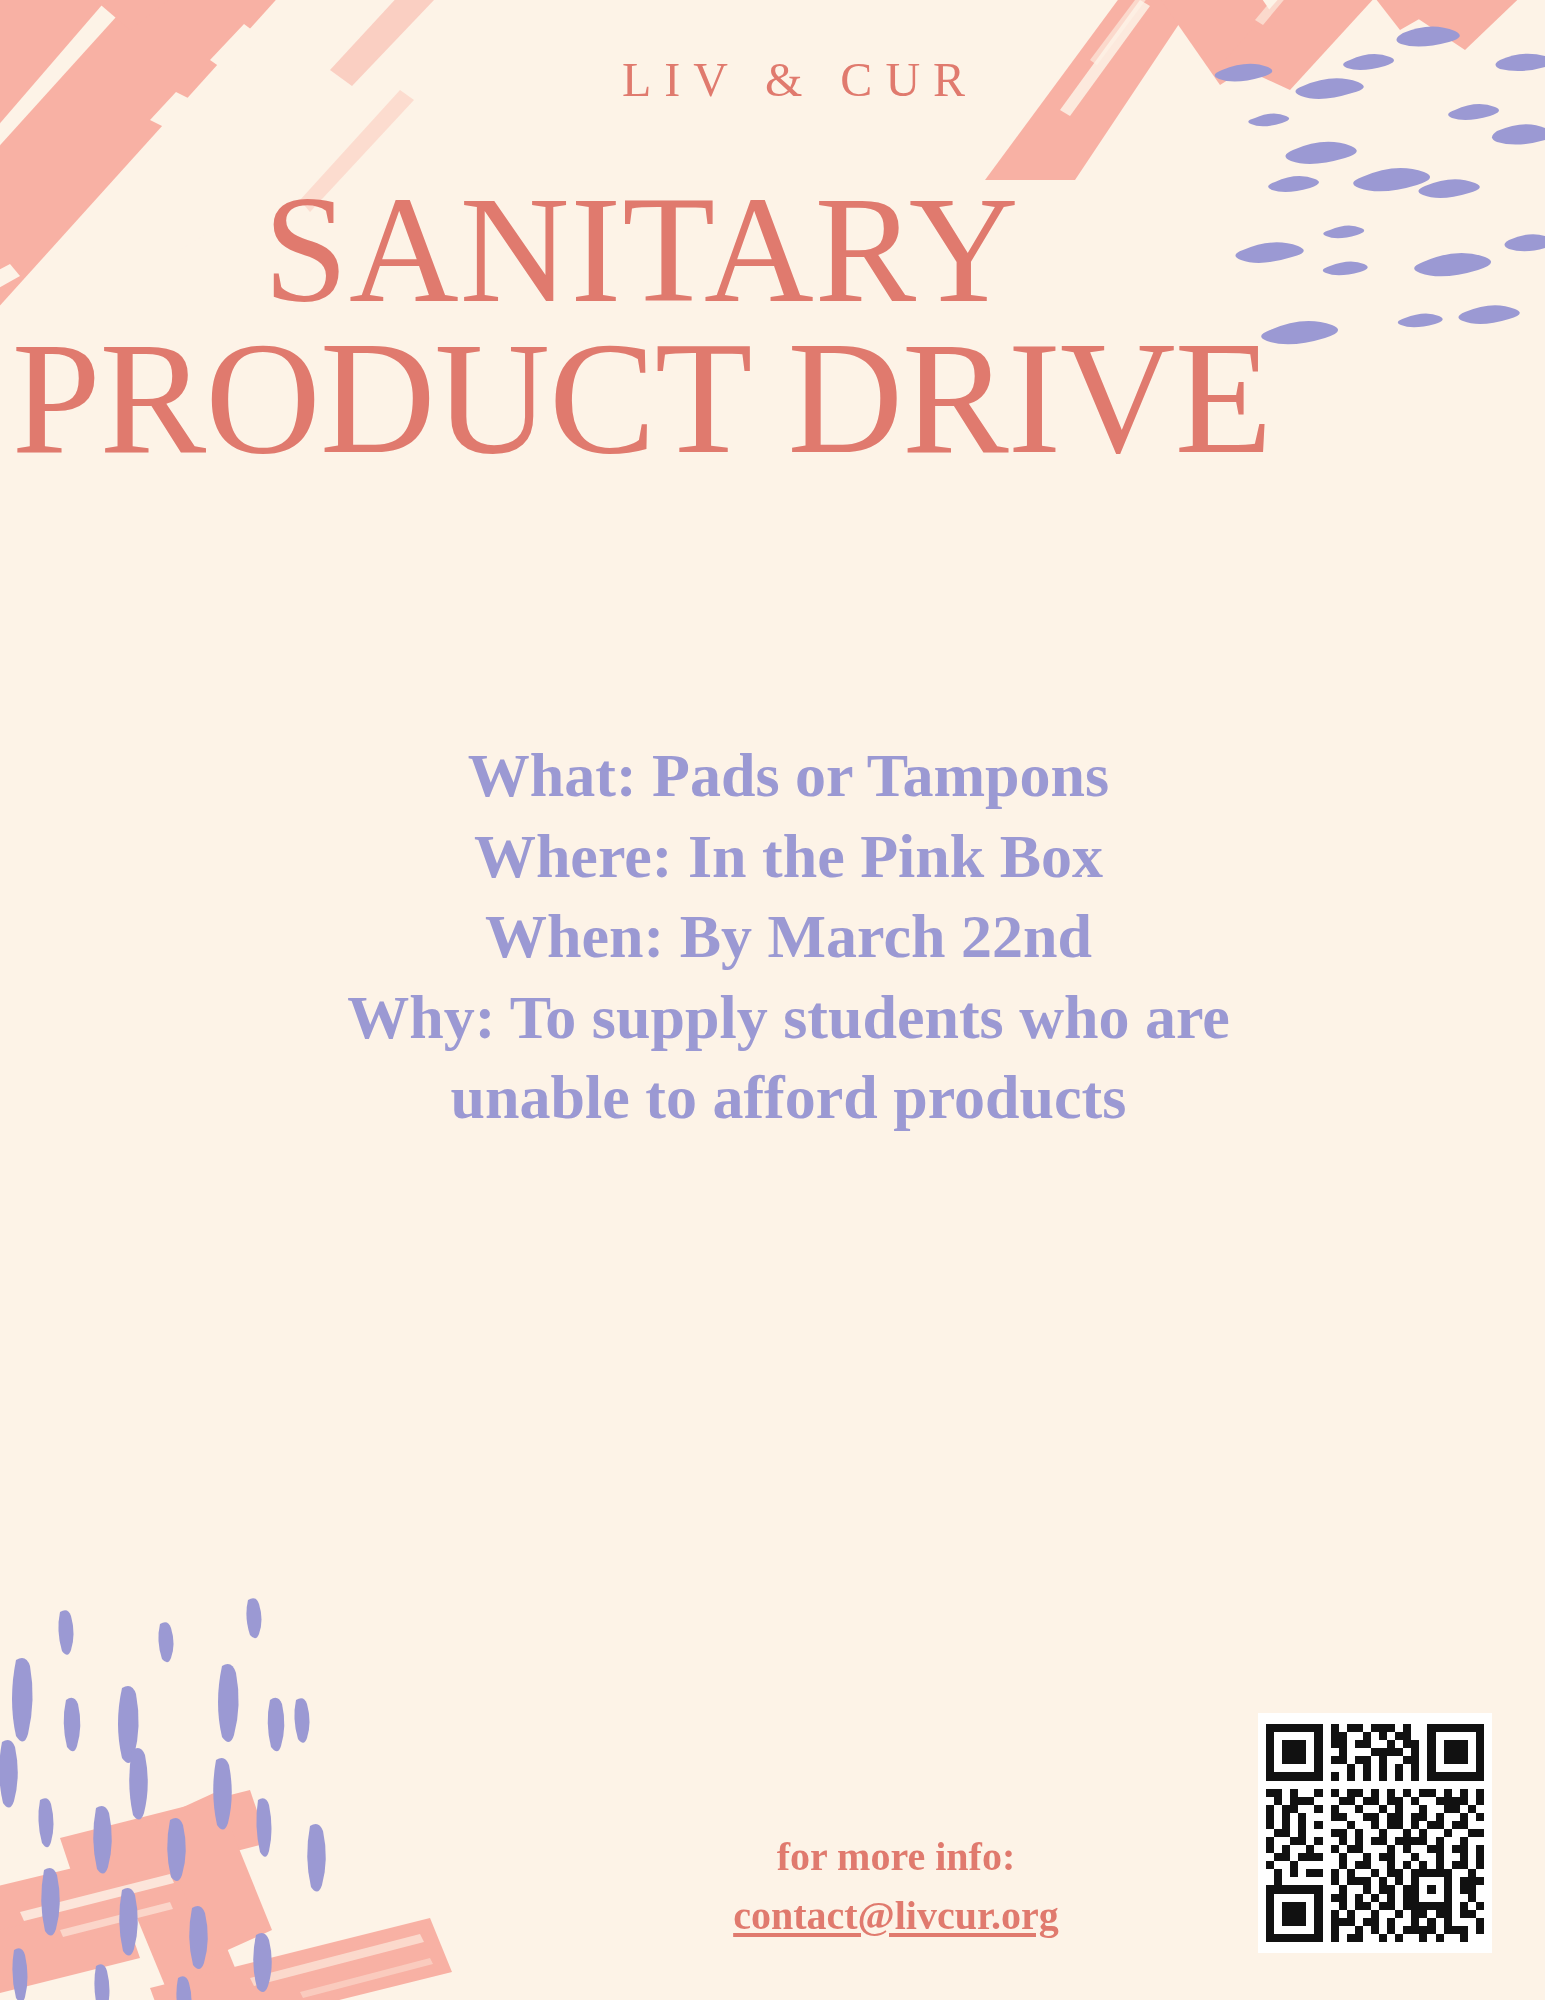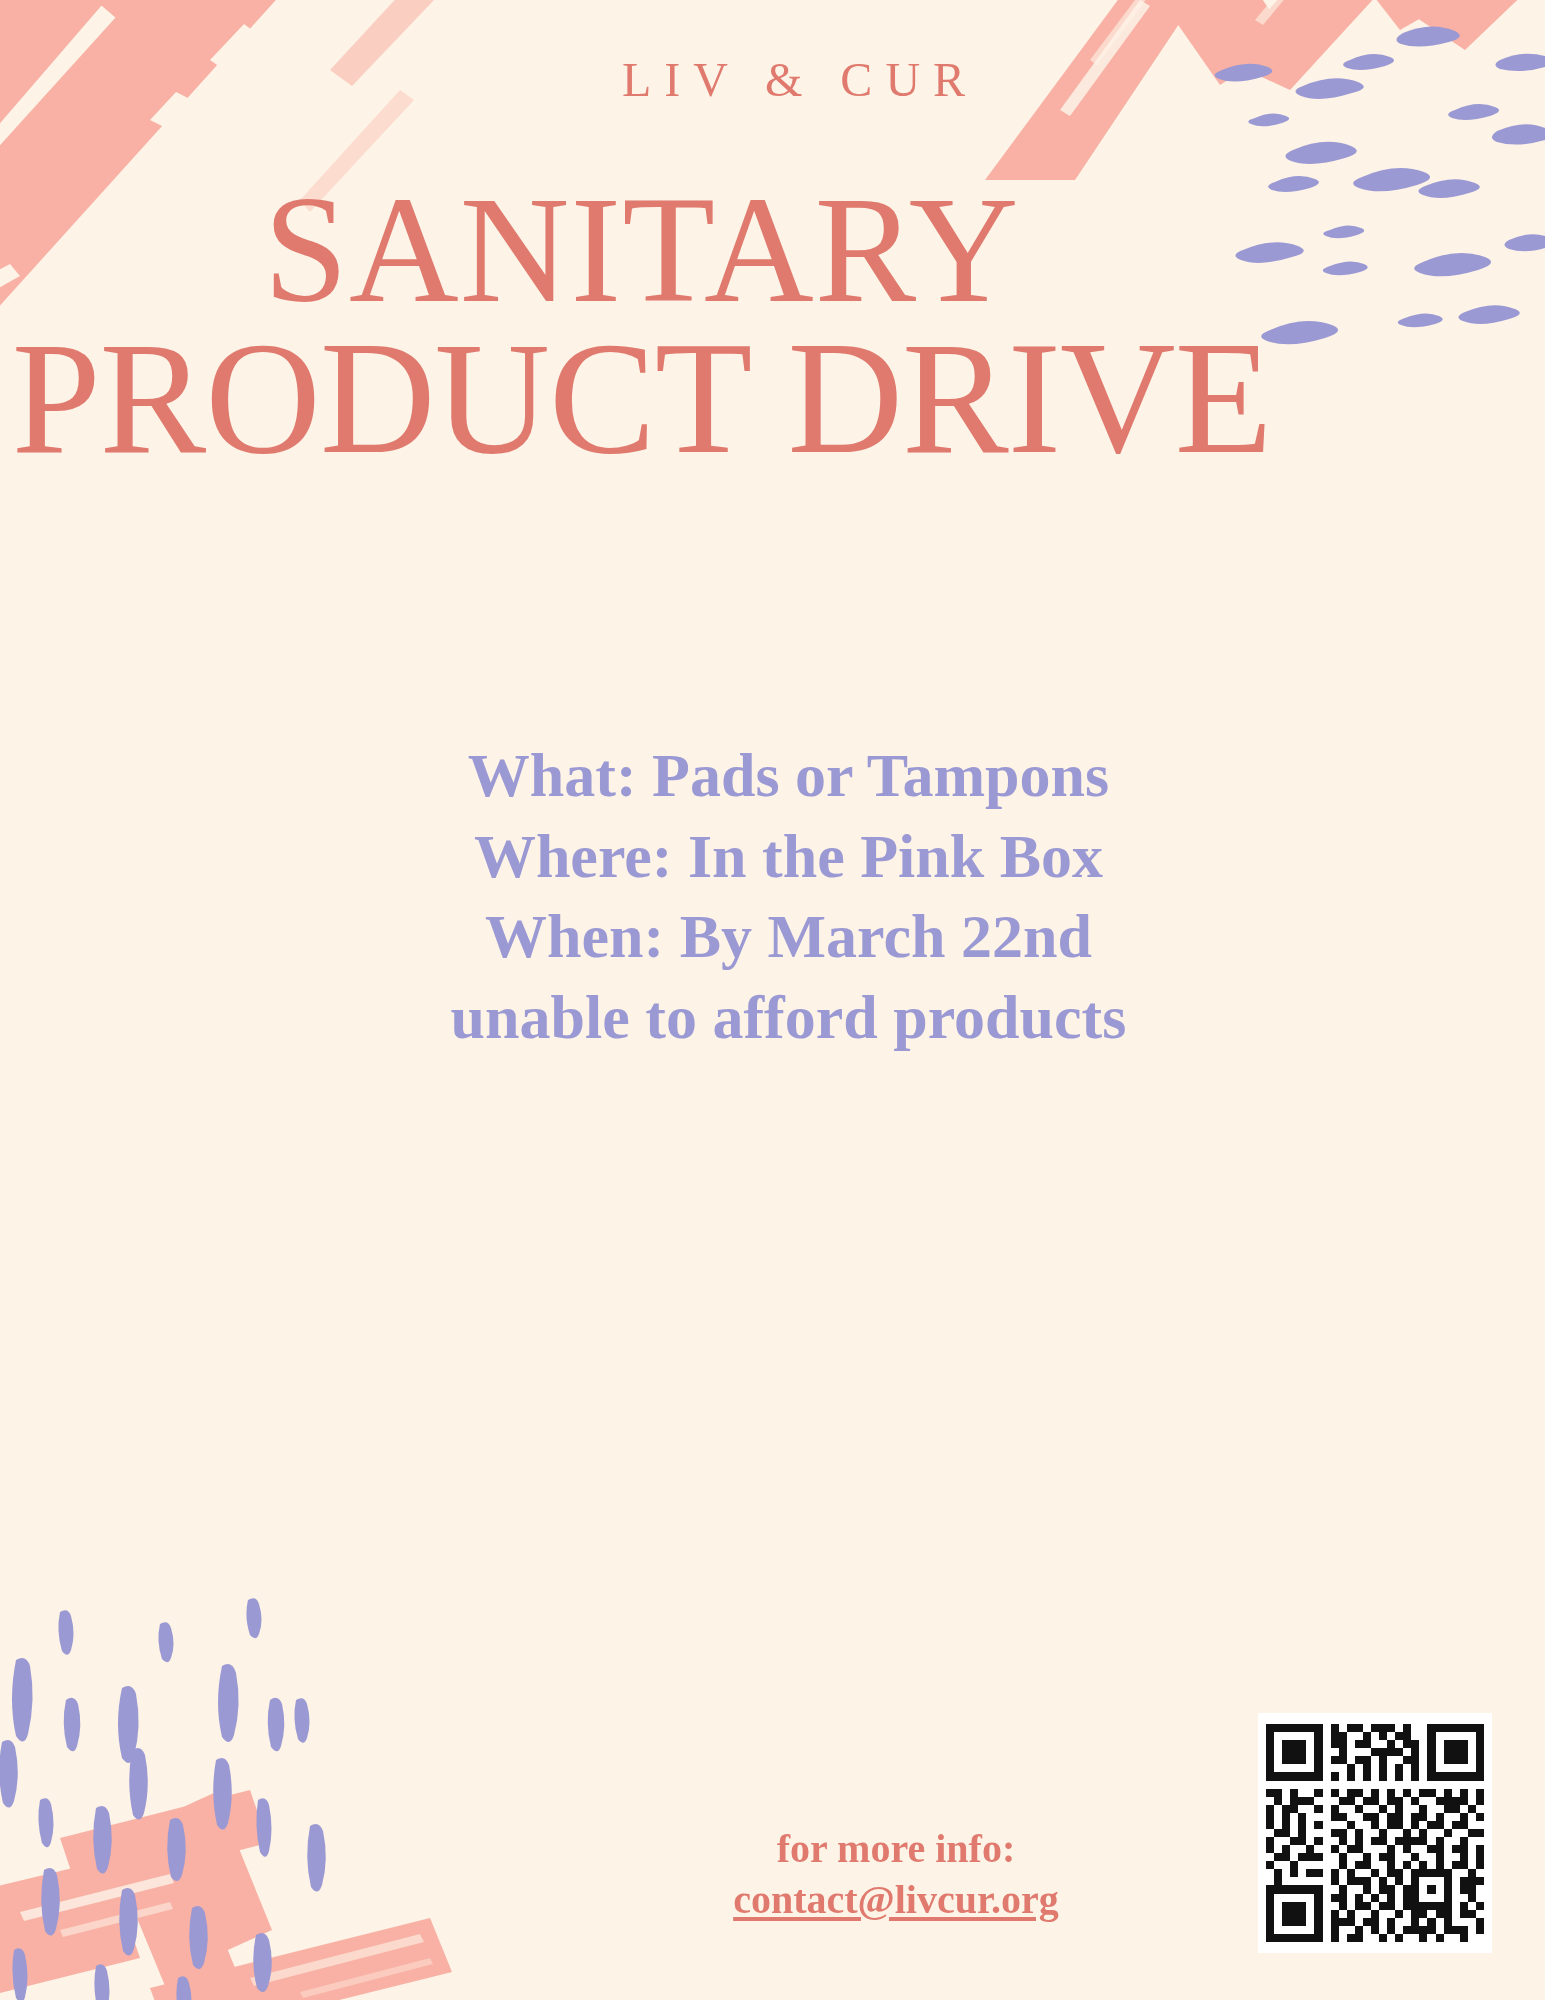--- a/index.html
+++ b/index.html
@@ -67,21 +67,21 @@
   .contact{
     position:absolute; top:1823px; left:560px; width:672px;
     text-align:center;
     color:#E07A6E;
     font-family:"Liberation Serif", serif;
     font-weight:700;
     font-size:40px;
     line-height:1.28;
     z-index:5;
   }
-  .contact .line{display:block;}
+  .contact .line{display:block;margin-top:8px;}
   .contact .u{text-decoration:underline; text-underline-offset:4px;}
 
   .qr{
     position:absolute; left:1258px; top:1713px;
     width:234px; height:240px;
     background:#FFFFFF;
     padding:0;
     z-index:6;
     display:block;
   }
@@ -205,20 +205,21 @@
 
   <div class="title">
     <span class="l1">SANITARY</span>
     <span class="l2">PRODUCT DRIVE</span>
   </div>
 
   <div class="details">
     <span>What: Pads or Tampons</span>
     <span>Where: In the Pink Box</span>
     <span>When: By March 22nd</span>
+    <span>Why: To supply students who are</span>
     <span>unable to afford products</span>
   </div>
 
 
   <div class="contact">
     <span class="line">for more info:</span>
     <span class="line u">contact@livcur.org</span>
   </div>
 
   <div class="qr">

